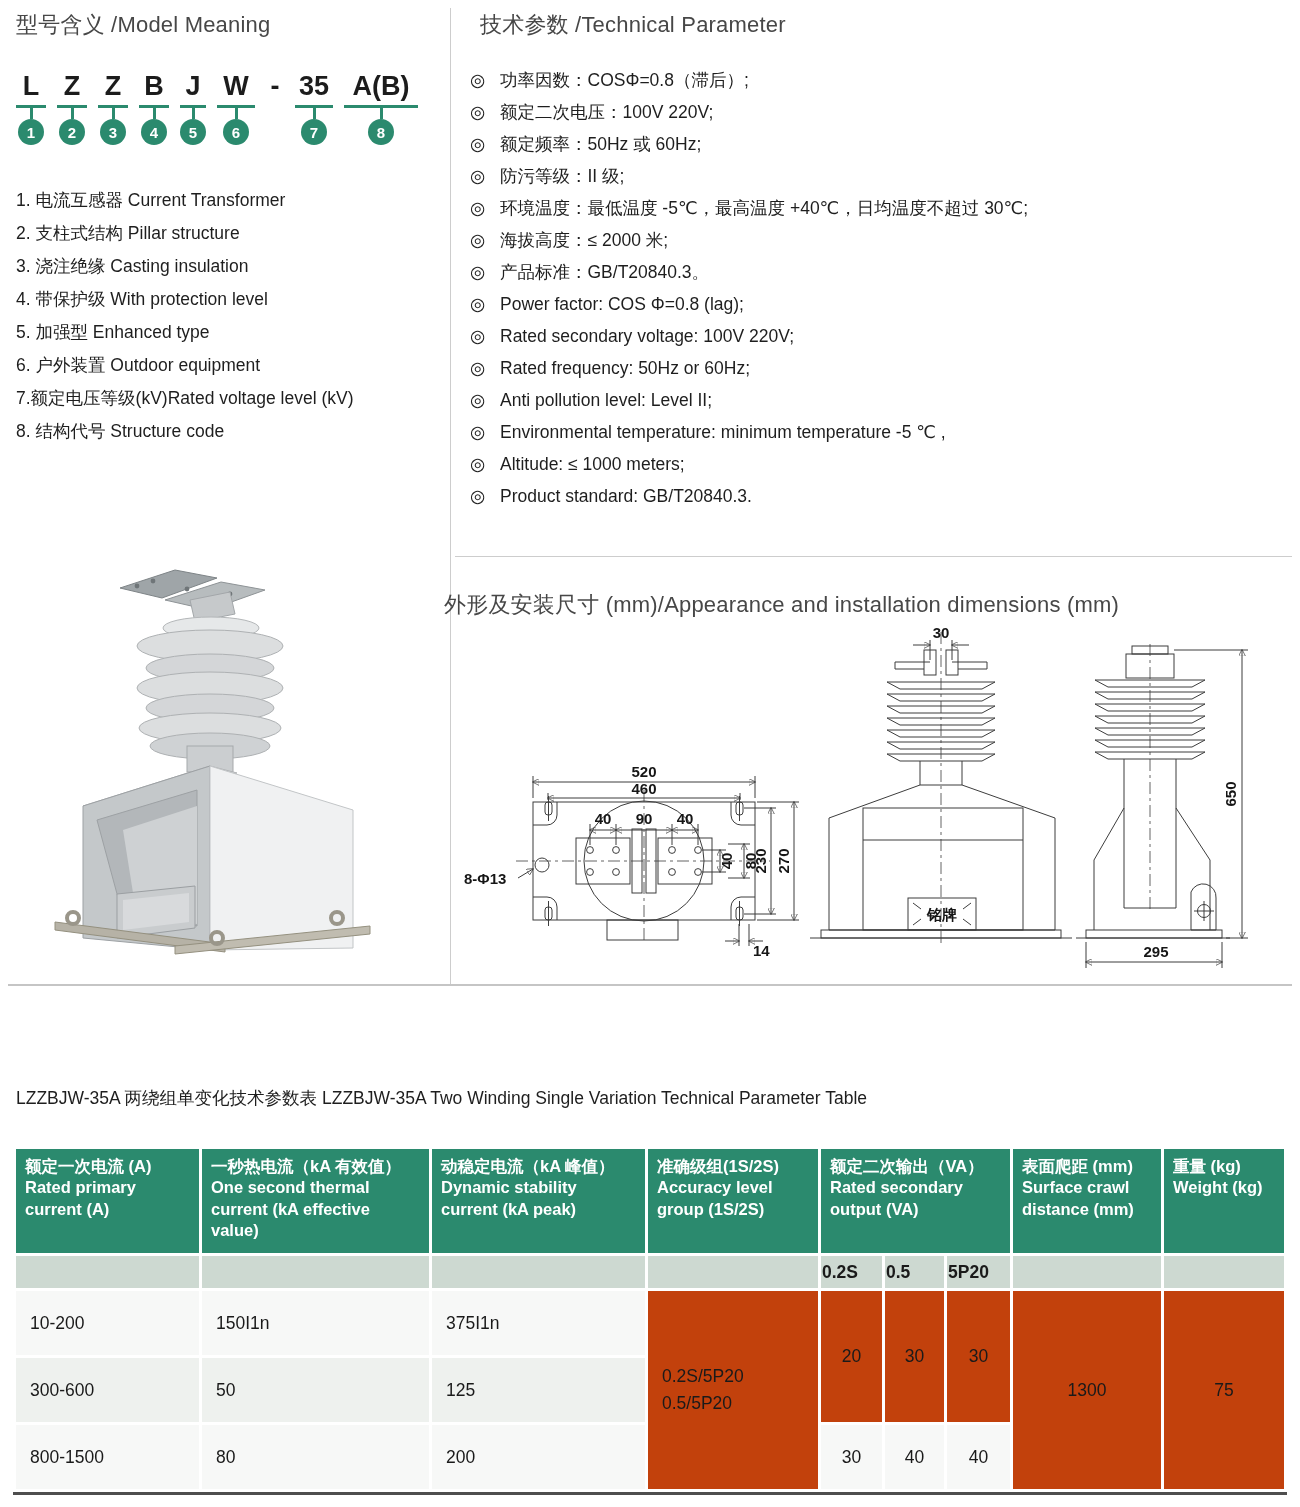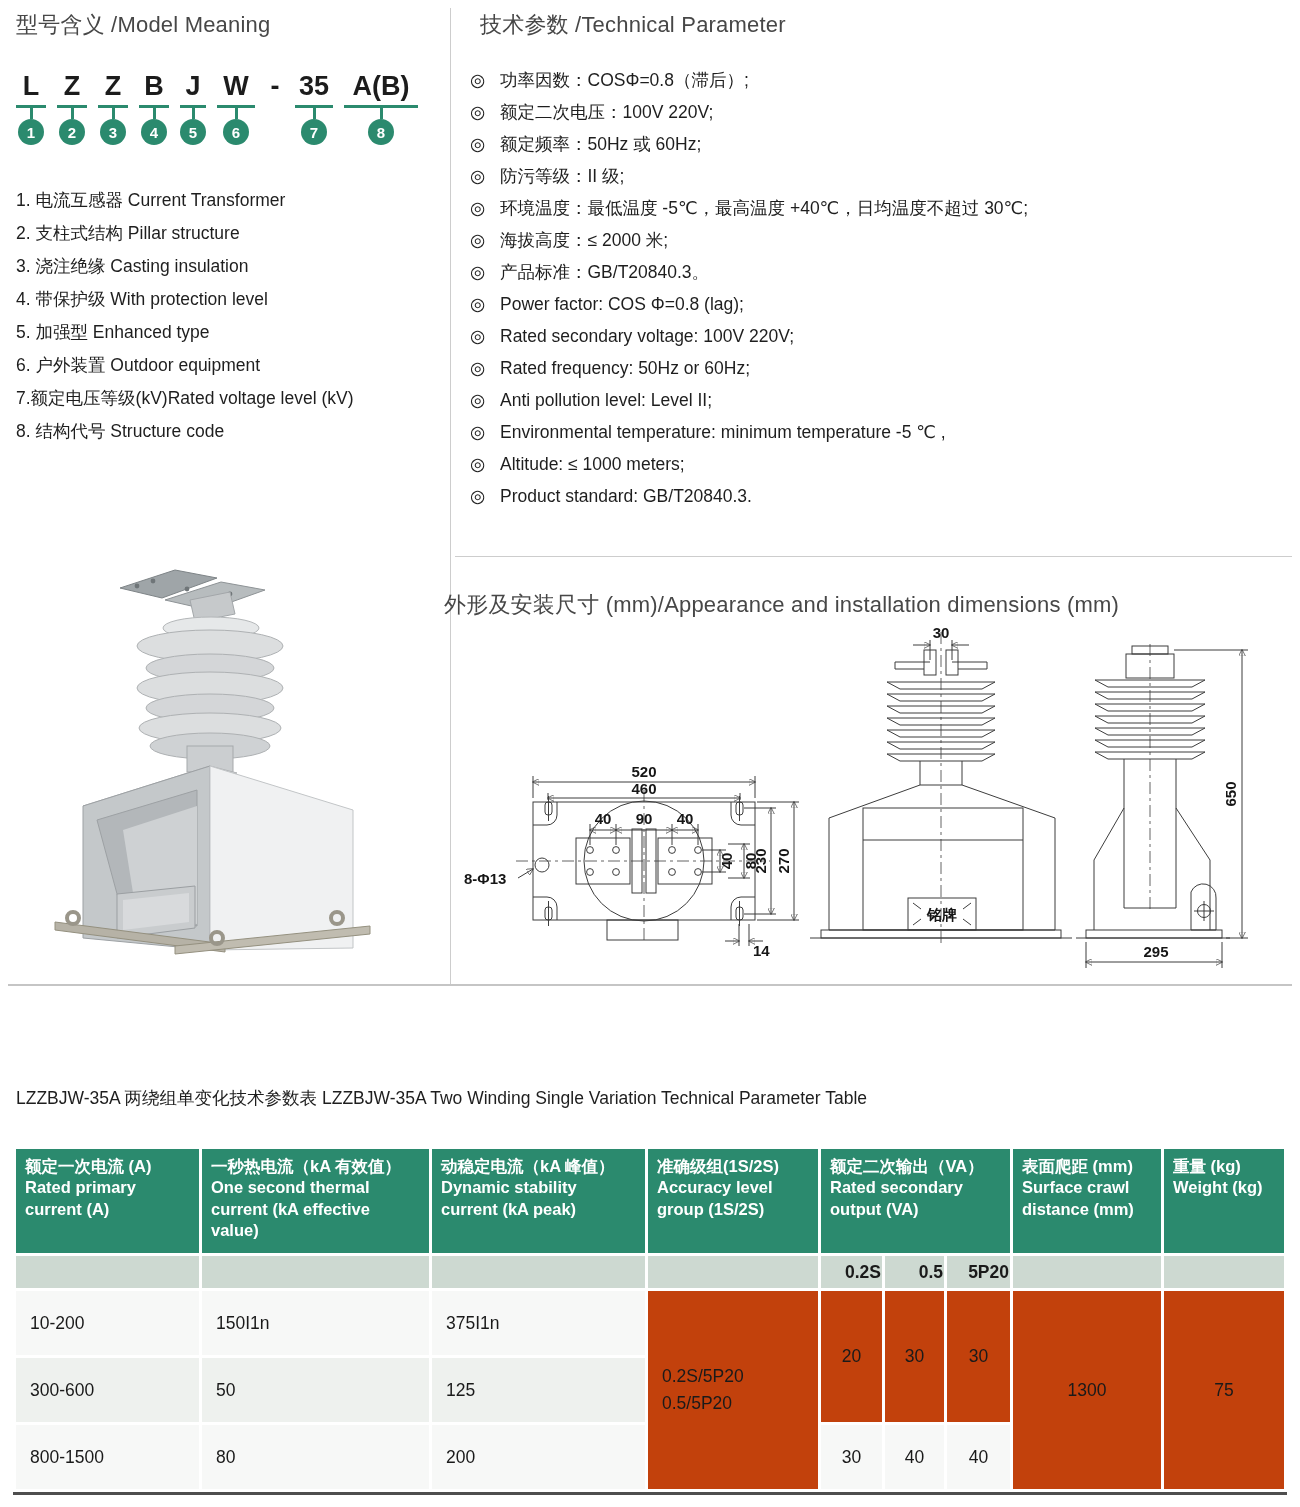--- a/index.html
+++ b/index.html
@@ -39,21 +39,21 @@
   .tech-draw .cl{stroke-dasharray:12 4 3 4;stroke-width:.8;}
 
   
   .subtitle{position:absolute;left:16px;top:1086px;font-size:17.5px;color:#1e1e1e;white-space:nowrap;}
   .ptable{position:absolute;left:13px;top:1146px;width:1274px;border-collapse:separate;border-spacing:3px;
           background:#fff;border-bottom:3px solid #4e4e4e;table-layout:fixed;}
   .ptable th{background:#2b8a6e;color:#fff;font-size:16.5px;font-weight:700;text-align:left;
              vertical-align:top;padding:7px 17px 5px 9px;line-height:1.3;height:92px;}
   .ptable td{font-size:17.5px;color:#1a1a1a;}
   .se{background:#cdd9d1;height:30px;}
-  .sl{background:#cdd9d1;height:30px;text-align:right;font-weight:700;color:#131313;}
+  .sl{background:#cdd9d1;height:30px;text-align:left;font-weight:700;color:#131313;}
   .bgA{background:#f7f8f7;}
   .bgB{background:#eef1ee;}
   .bgM{background:#c2410c;}
   .cl-left{text-align:left;padding-left:14px;height:62px;}
   .cl-ctr{text-align:center;height:62px;}
   .acc{vertical-align:middle;line-height:27px;}
 </style>
 </head>
 <body>
 

